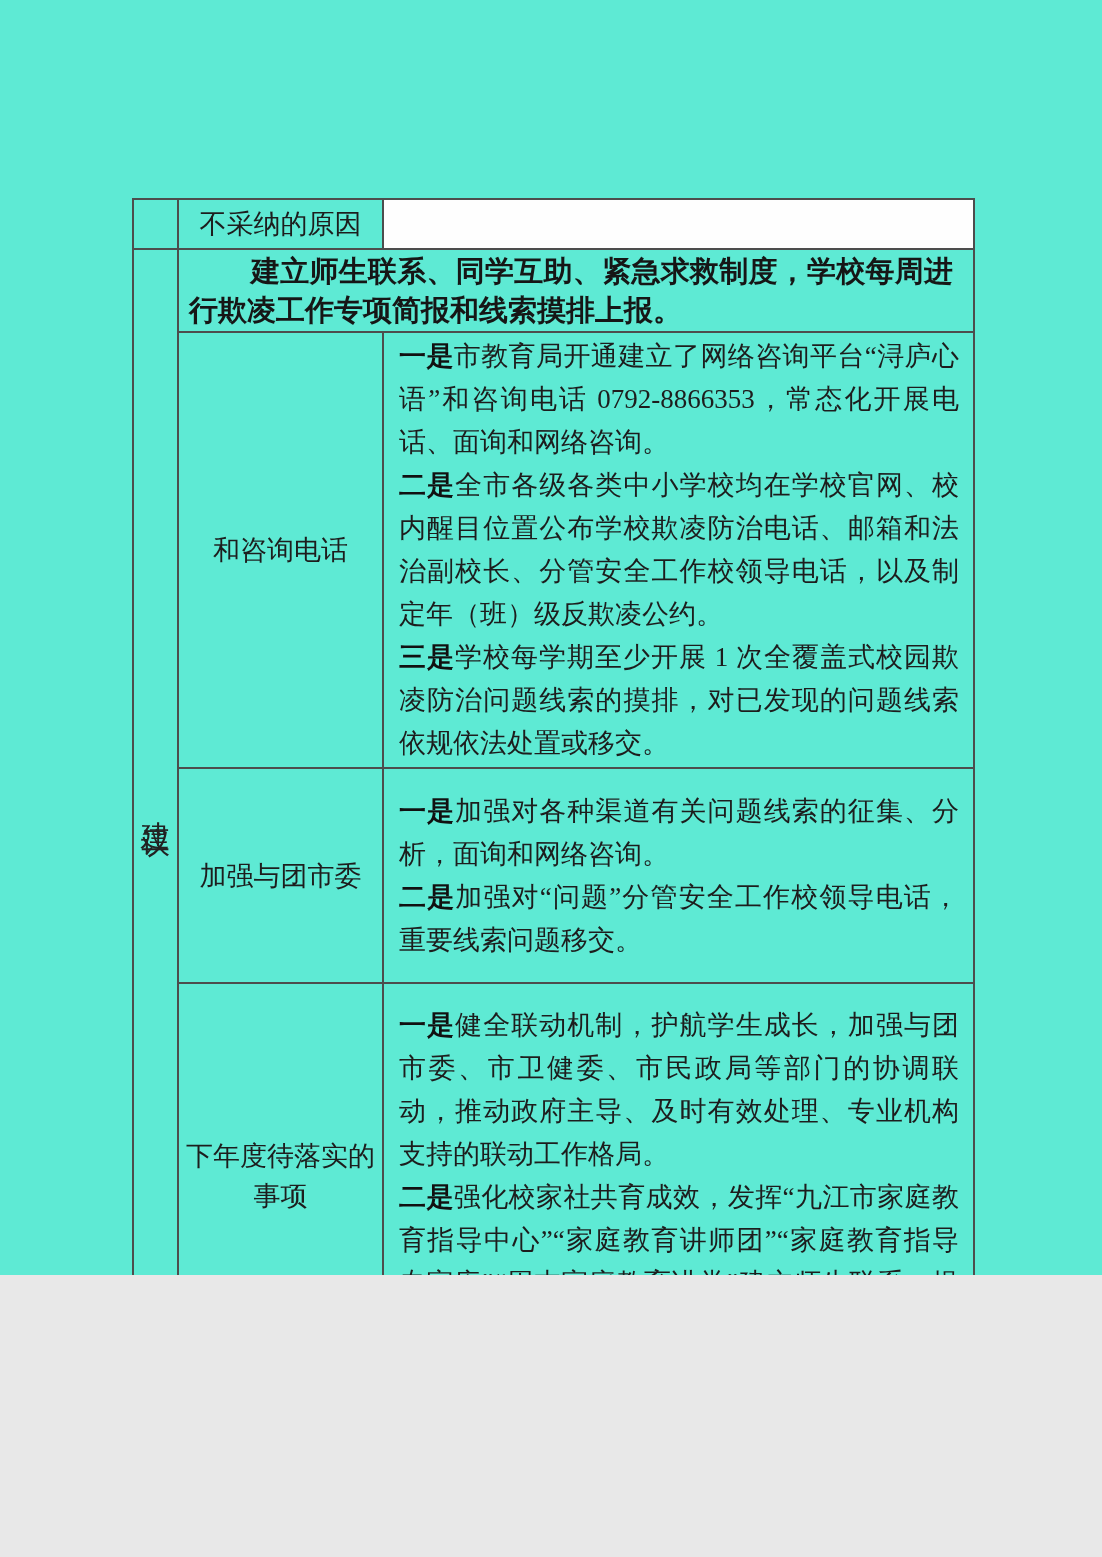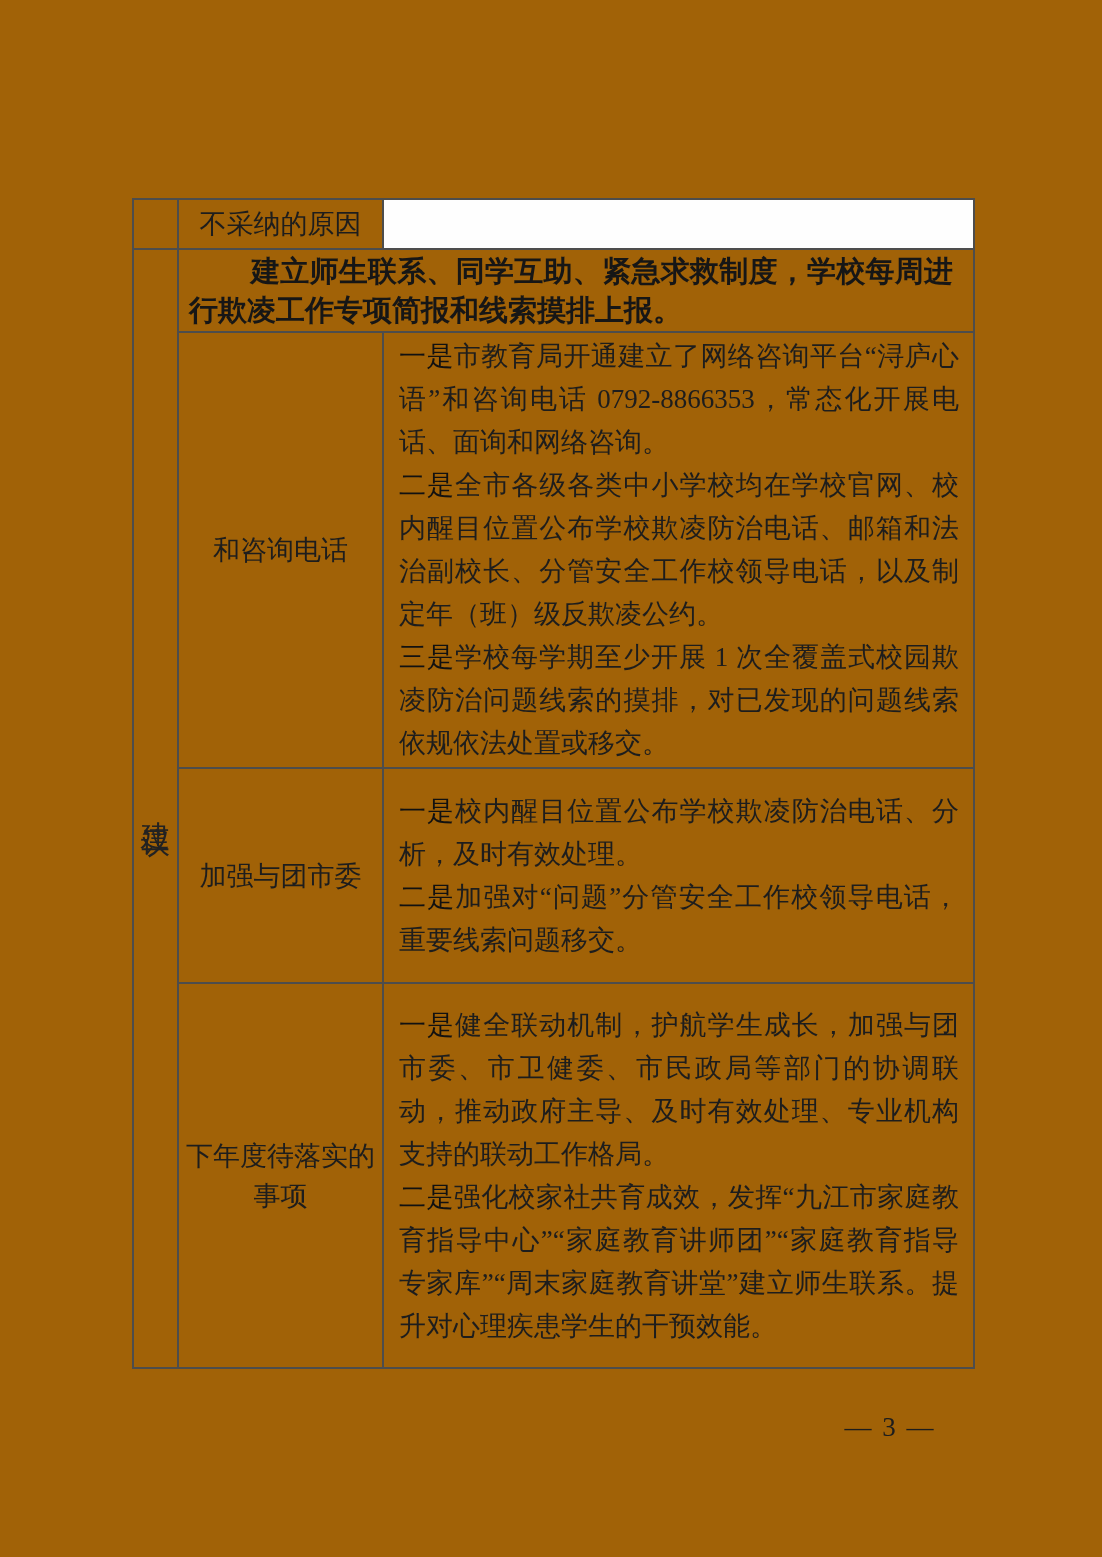--- a/index.html
+++ b/index.html
@@ -3,23 +3,23 @@
 <meta charset="utf-8">
 <style>
   html, body {
     margin: 0;
     padding: 0;
     background: #e8e8e8;
   }
   .page {
     position: relative;
     width: 1102px;
-    height: 1557px;
+    height: 1275px;
     margin: 0 auto;
-    background: #a16207;
+    background: #5eead4;
     color: #1f1f1f;
     font-family: "Liberation Serif", "DejaVu Serif", serif;
     overflow: hidden;
   }
   table.doc-table {
     position: absolute;
     left: 132px;
     top: 198px;
     width: 841px;
     border-collapse: collapse;
@@ -72,21 +72,21 @@
   }
   .content-cell p {
     margin: 0;
     padding: 0 14px 0 15px;
     font-size: 27px;
     line-height: 43px;
     text-align: justify;
     color: #1d1d1d;
   }
   .content-cell p b {
-    font-weight: 400;
+    font-weight: 700;
     color: #111;
   }
   .value-cell {
     background: #fefefe;
   }
   .pagenum {
     position: absolute;
     top: 1412px;
     left: 840px;
     width: 100px;
@@ -137,21 +137,21 @@
         <p><b>二是</b><span>全市各级各类中小学校均在学校官网、校内醒目位置公布学校欺凌防治电话、邮箱和法治副校长、分管安全工作校领导电话，以及制定年（班）级反欺凌公约。</span></p>
         <p><b>三是</b><span>学校每学期至少开展 1 次全覆盖式校园欺凌防治问题线索的摸排，对已发现的问题线索依规依法处置或移交。</span></p>
       </td>
     </tr>
 
     <tr class="r4">
       <td class="label-cell">
         <span>加强与团市委</span>
       </td>
       <td class="content-cell">
-        <p><b>一是</b><span>校内醒目位置公布学校欺凌防治电话、分析，及时有效处理。</span></p>
+        <p><b>一是</b><span>加强对各种渠道有关问题线索的征集、分析，面询和网络咨询。</span></p>
         <p><b>二是</b><span>加强对“问题”分管安全工作校领导电话，重要线索问题移交。</span></p>
       </td>
     </tr>
 
     <tr class="r5">
       <td class="label-cell">
         <span>下年度待落实的事项</span>
       </td>
       <td class="content-cell">
         <p><b>一是</b><span>健全联动机制，护航学生成长，加强与团市委、市卫健委、市民政局等部门的协调联动，推动政府主导、及时有效处理、专业机构支持的联动工作格局。</span></p>

